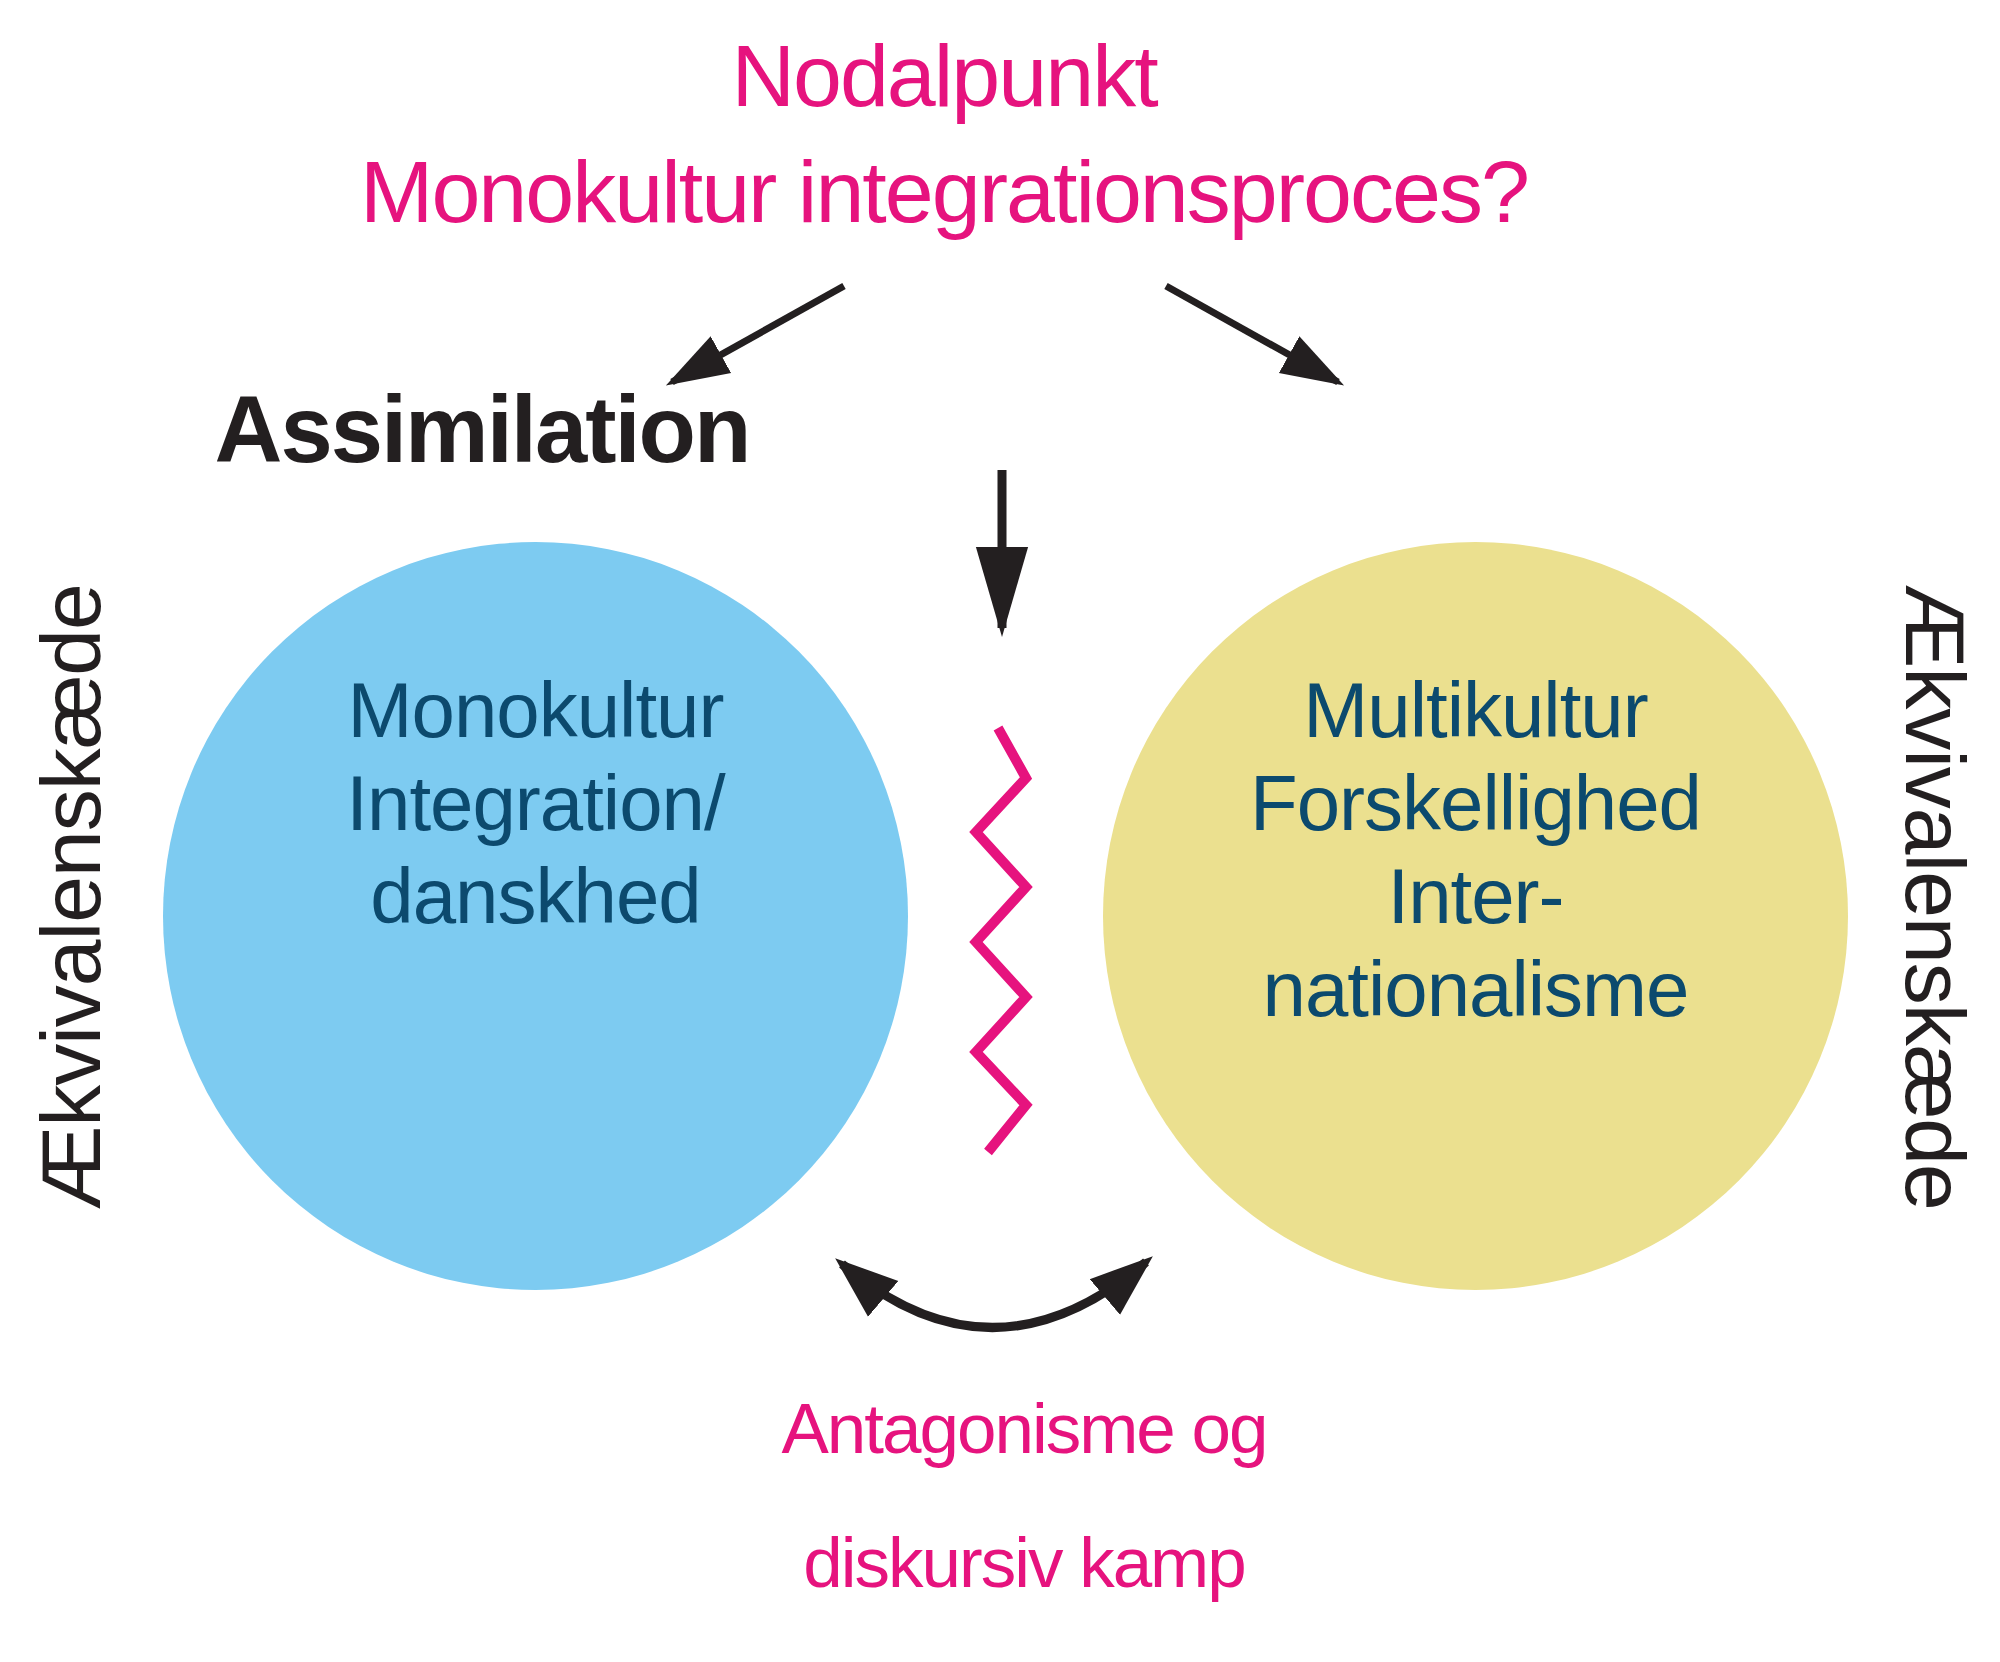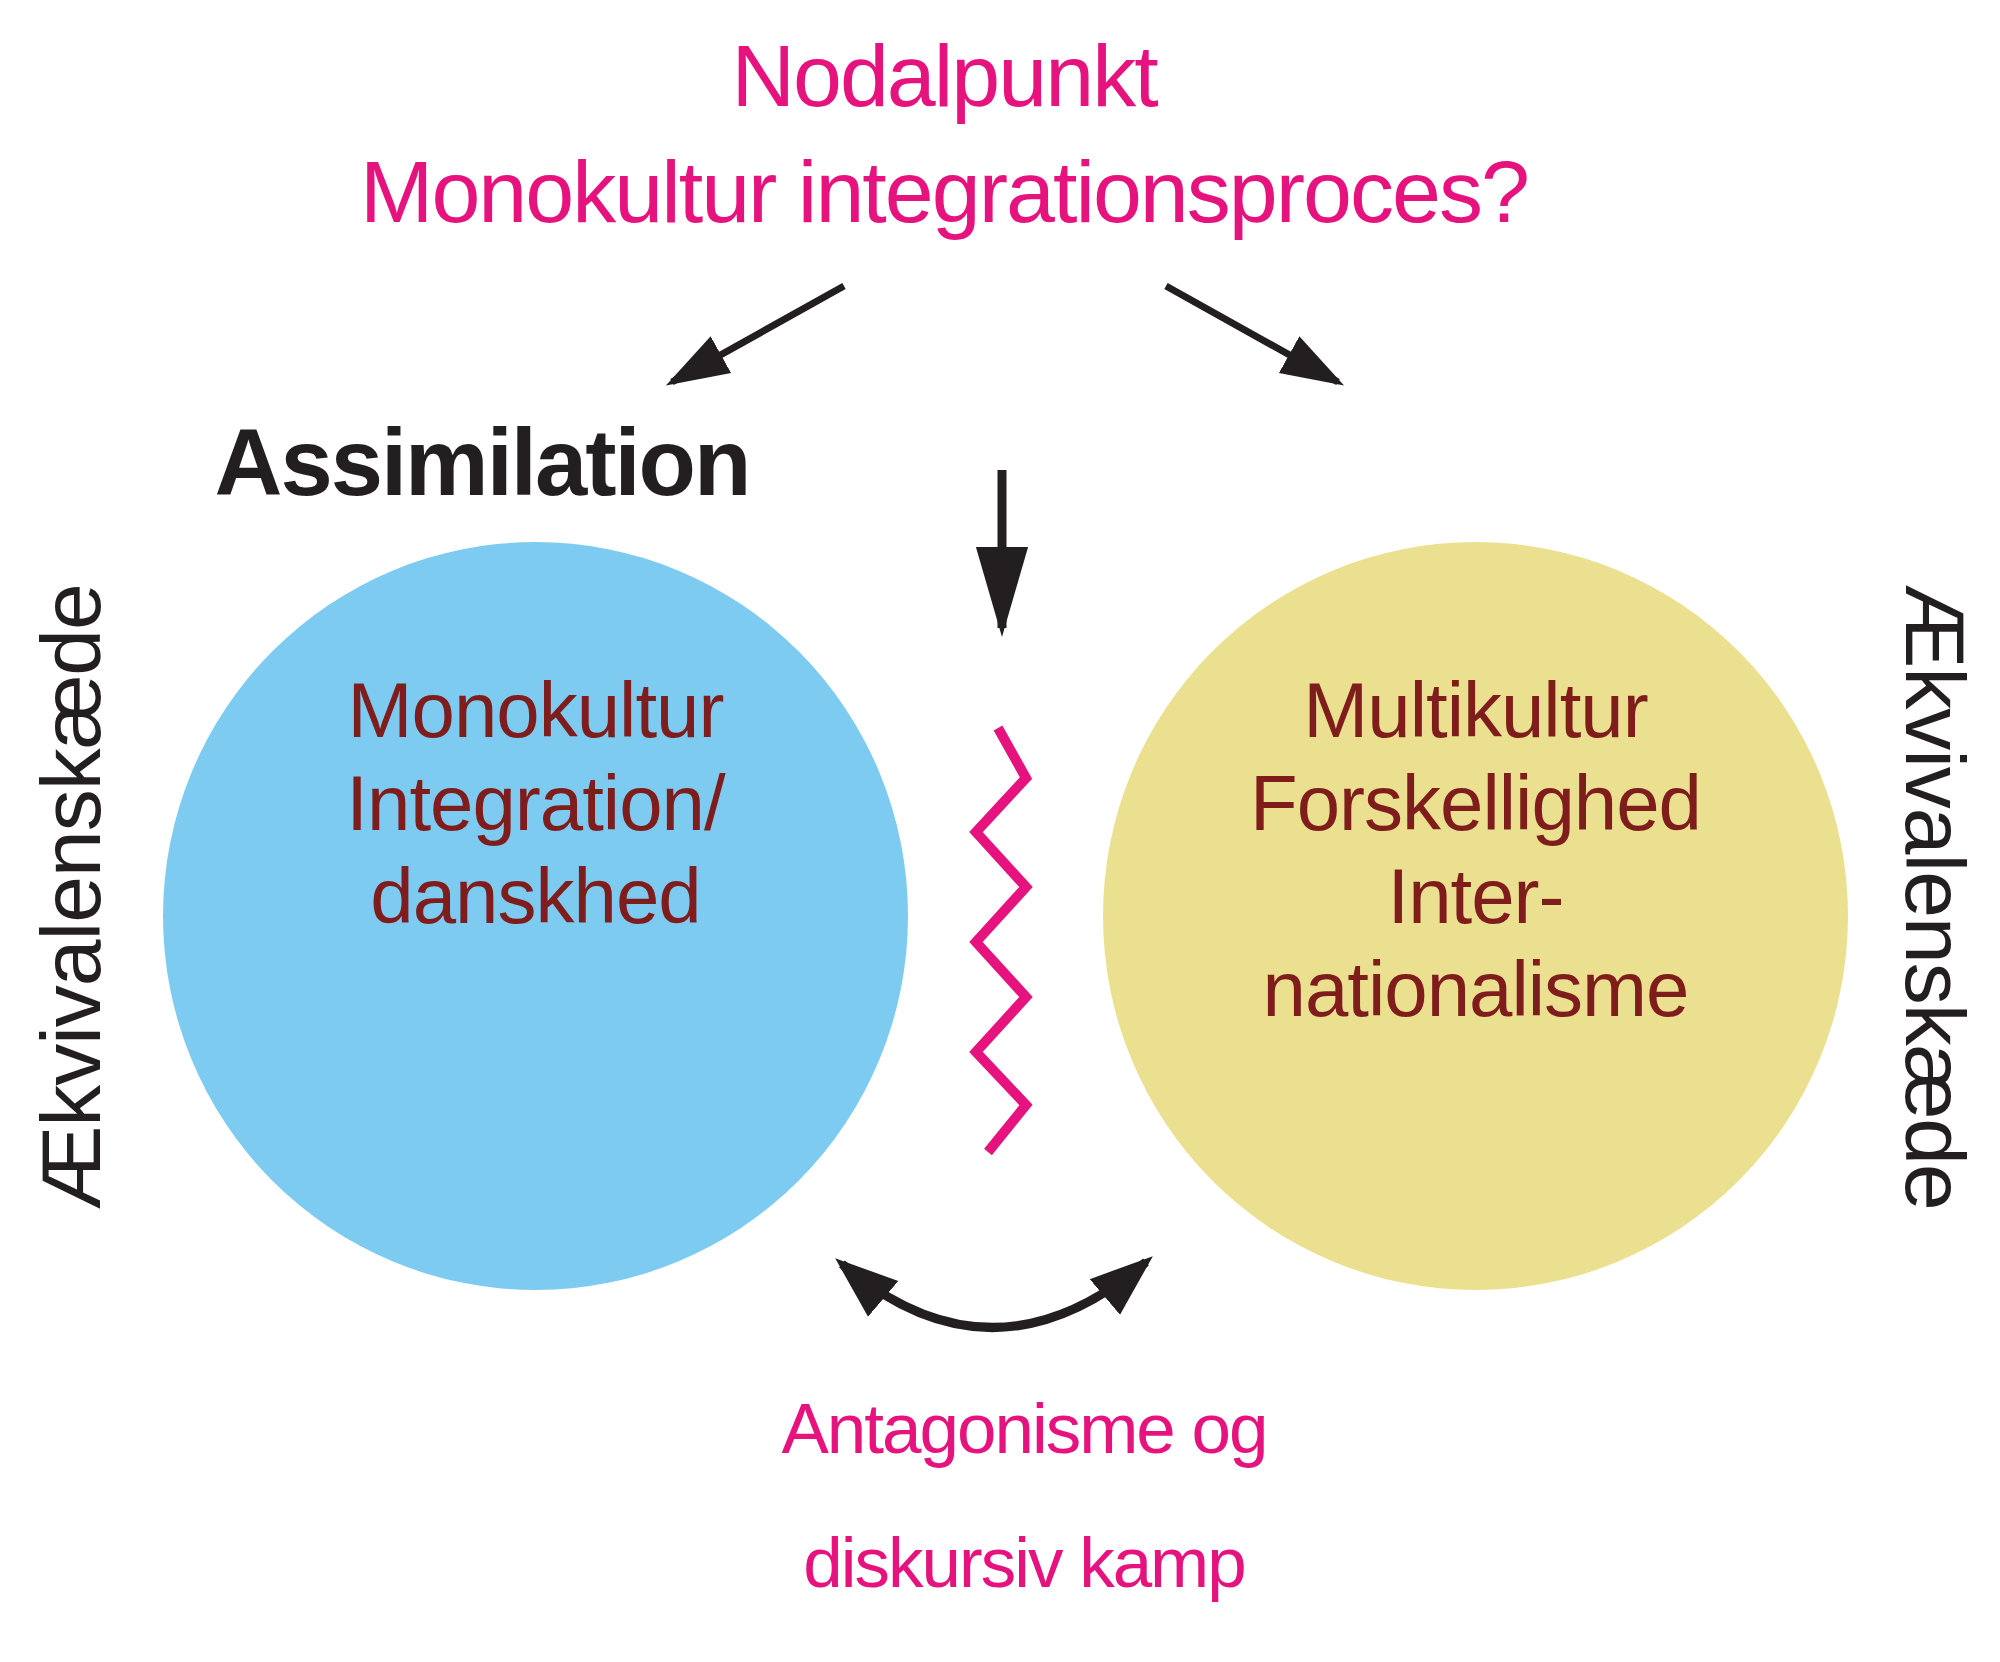--- a/index.html
+++ b/index.html
@@ -22,38 +22,38 @@
   .title{
     position:absolute;top:18px;left:0;width:1888px;
     text-align:center;
     color:var(--pink);
     font-size:88px;line-height:116px;
     letter-spacing:-2px;
     font-weight:400;
   }
   
   .heading{
-    position:absolute;top:409px;width:700px;
+    position:absolute;top:376px;width:700px;
     text-align:center;
     color:var(--ink);
     font-size:94px;font-weight:700;
     letter-spacing:-2px;
   }
   .heading.left{left:132px;}
   .heading.right{left:1190px;}
   
   .circle{
     position:absolute;
     width:745px;height:748px;
     border-radius:50%;
     display:flex;flex-direction:column;
     align-items:center;justify-content:flex-start;
     padding-top:122px;
     text-align:center;
-    color:#7f1d1d;
+    color:#0c4a6e;
     font-size:78px;line-height:93px;
     letter-spacing:-1px;
   }
   .circle.blue{left:163px;top:542px;background:var(--blue-circle);}
   .circle.yellow{left:1103px;top:542px;background:var(--yellow-circle);}
   
   .side-label{
     position:absolute;
     white-space:nowrap;
     color:var(--ink);

